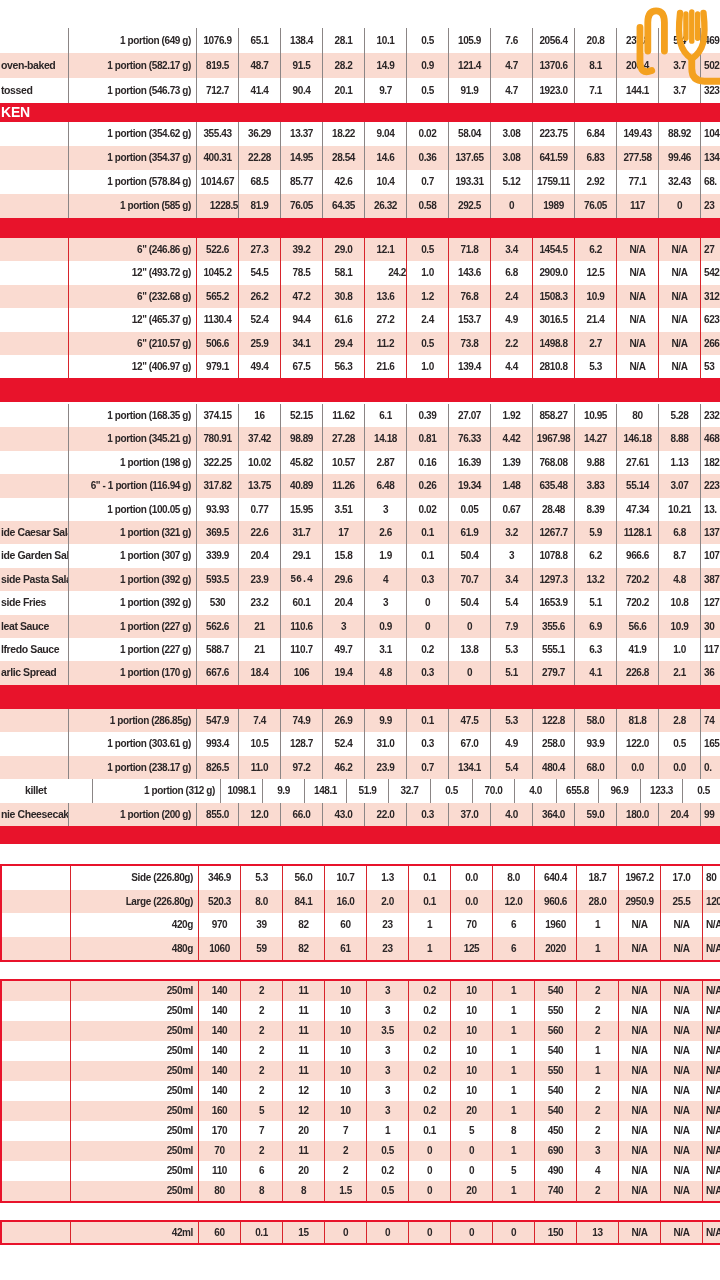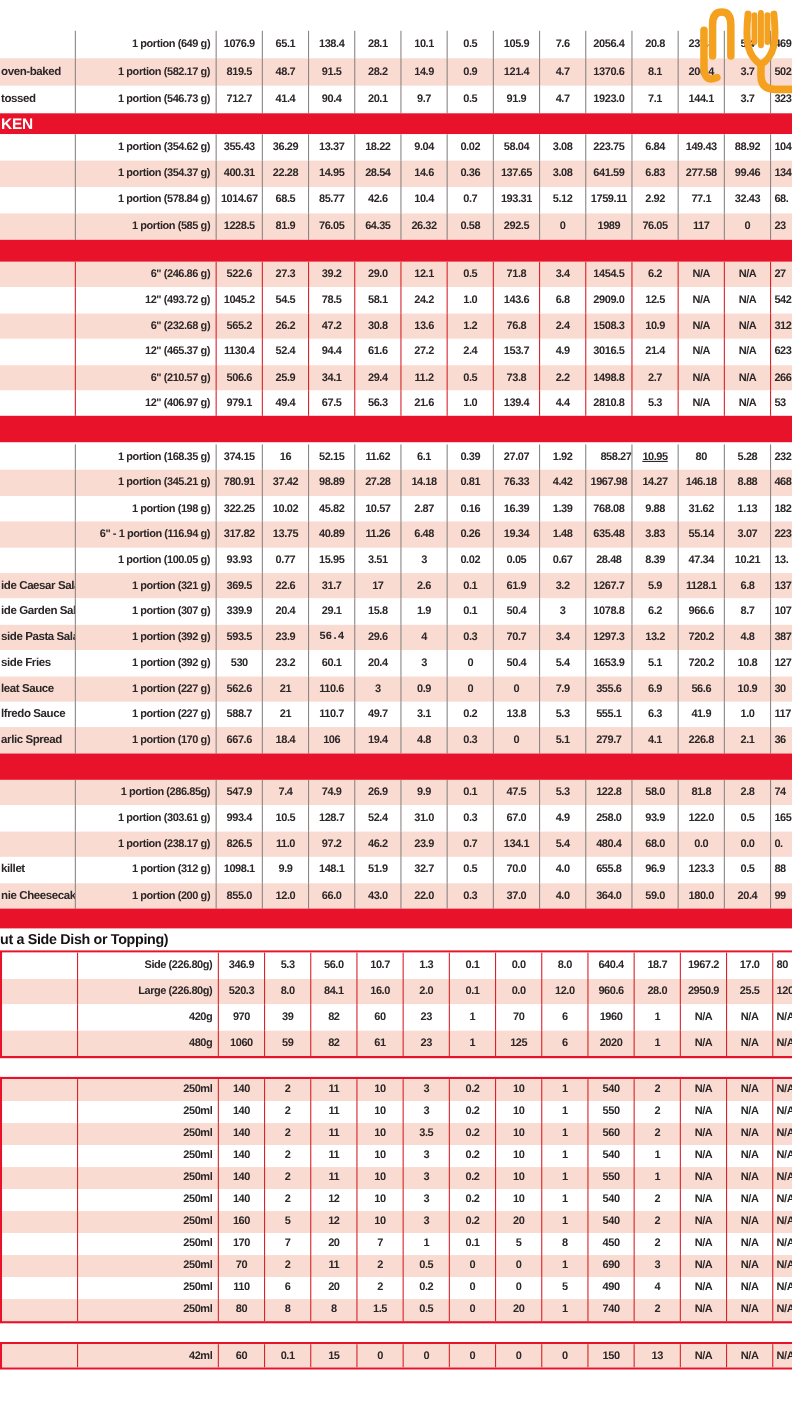--- a/index.html
+++ b/index.html
@@ -139,21 +139,21 @@
         <div class="cell c-val" style="width: 42px; border-right: 1px solid rgb(139, 133, 133);">5.12</div>
         <div class="cell c-val" style="width: 42px; border-right: 1px solid rgb(139, 133, 133);">1759.11</div>
         <div class="cell c-val" style="width: 42px; border-right: 1px solid rgb(139, 133, 133);">2.92</div>
         <div class="cell c-val" style="width: 42px; border-right: 1px solid rgb(139, 133, 133);">77.1</div>
         <div class="cell c-val" style="width: 42px; border-right: 1px solid rgb(139, 133, 133);">32.43</div>
         <div class="cell c-val c-val-last" style="width: 42px; border-right: 1px solid rgb(139, 133, 133);">68.</div>
       </div>
       <div class="row" style="height: 24px; line-height: 24px; background: rgb(250, 219, 209);">
         <div class="cell c-label" style="width: 69px; border-right: 1px solid rgb(139, 133, 133);"></div>
         <div class="cell c-portion" style="width: 128px; border-right: 1px solid rgb(139, 133, 133);">1 portion (585 g)</div>
-        <div class="cell c-val" style="width: 42px; border-right: 1px solid rgb(139, 133, 133);">1228.5</div>
+        <div class="cell c-val" style="width: 42px; border-right: 1px solid rgb(139, 133, 133); text-align: right;">1228.5</div>
         <div class="cell c-val" style="width: 42px; border-right: 1px solid rgb(139, 133, 133);">81.9</div>
         <div class="cell c-val" style="width: 42px; border-right: 1px solid rgb(139, 133, 133);">76.05</div>
         <div class="cell c-val" style="width: 42px; border-right: 1px solid rgb(139, 133, 133);">64.35</div>
         <div class="cell c-val" style="width: 42px; border-right: 1px solid rgb(139, 133, 133);">26.32</div>
         <div class="cell c-val" style="width: 42px; border-right: 1px solid rgb(139, 133, 133);">0.58</div>
         <div class="cell c-val" style="width: 42px; border-right: 1px solid rgb(139, 133, 133);">292.5</div>
         <div class="cell c-val" style="width: 42px; border-right: 1px solid rgb(139, 133, 133);">0</div>
         <div class="cell c-val" style="width: 42px; border-right: 1px solid rgb(139, 133, 133);">1989</div>
         <div class="cell c-val" style="width: 42px; border-right: 1px solid rgb(139, 133, 133);">76.05</div>
         <div class="cell c-val" style="width: 42px; border-right: 1px solid rgb(139, 133, 133);">117</div>
@@ -180,21 +180,21 @@
         <div class="cell c-val" style="width: 42px; border-right: 1px solid rgb(215, 36, 43);">N/A</div>
         <div class="cell c-val c-val-last" style="width: 42px; border-right: 1px solid rgb(215, 36, 43);">27</div>
       </div>
       <div class="row" style="height: 23.4px; line-height: 23.4px; background: rgb(255, 255, 255);">
         <div class="cell c-label" style="width: 69px; border-right: 1px solid rgb(215, 36, 43);"></div>
         <div class="cell c-portion" style="width: 128px; border-right: 1px solid rgb(215, 36, 43);">12" (493.72 g)</div>
         <div class="cell c-val" style="width: 42px; border-right: 1px solid rgb(215, 36, 43);">1045.2</div>
         <div class="cell c-val" style="width: 42px; border-right: 1px solid rgb(215, 36, 43);">54.5</div>
         <div class="cell c-val" style="width: 42px; border-right: 1px solid rgb(215, 36, 43);">78.5</div>
         <div class="cell c-val" style="width: 42px; border-right: 1px solid rgb(215, 36, 43);">58.1</div>
-        <div class="cell c-val" style="width: 42px; border-right: 1px solid rgb(215, 36, 43);">24.2</div>
+        <div class="cell c-val" style="width: 42px; border-right: 1px solid rgb(215, 36, 43); text-align: right;">24.2</div>
         <div class="cell c-val" style="width: 42px; border-right: 1px solid rgb(215, 36, 43);">1.0</div>
         <div class="cell c-val" style="width: 42px; border-right: 1px solid rgb(215, 36, 43);">143.6</div>
         <div class="cell c-val" style="width: 42px; border-right: 1px solid rgb(215, 36, 43);">6.8</div>
         <div class="cell c-val" style="width: 42px; border-right: 1px solid rgb(215, 36, 43);">2909.0</div>
         <div class="cell c-val" style="width: 42px; border-right: 1px solid rgb(215, 36, 43);">12.5</div>
         <div class="cell c-val" style="width: 42px; border-right: 1px solid rgb(215, 36, 43);">N/A</div>
         <div class="cell c-val" style="width: 42px; border-right: 1px solid rgb(215, 36, 43);">N/A</div>
         <div class="cell c-val c-val-last" style="width: 42px; border-right: 1px solid rgb(215, 36, 43);">542</div>
       </div>
       <div class="row" style="height: 23.4px; line-height: 23.4px; background: rgb(250, 219, 209);">
@@ -272,22 +272,22 @@
         <div class="cell c-label" style="width: 69px; border-right: 1px solid rgb(139, 133, 133);"></div>
         <div class="cell c-portion" style="width: 128px; border-right: 1px solid rgb(139, 133, 133);">1 portion (168.35 g)</div>
         <div class="cell c-val" style="width: 42px; border-right: 1px solid rgb(139, 133, 133);">374.15</div>
         <div class="cell c-val" style="width: 42px; border-right: 1px solid rgb(139, 133, 133);">16</div>
         <div class="cell c-val" style="width: 42px; border-right: 1px solid rgb(139, 133, 133);">52.15</div>
         <div class="cell c-val" style="width: 42px; border-right: 1px solid rgb(139, 133, 133);">11.62</div>
         <div class="cell c-val" style="width: 42px; border-right: 1px solid rgb(139, 133, 133);">6.1</div>
         <div class="cell c-val" style="width: 42px; border-right: 1px solid rgb(139, 133, 133);">0.39</div>
         <div class="cell c-val" style="width: 42px; border-right: 1px solid rgb(139, 133, 133);">27.07</div>
         <div class="cell c-val" style="width: 42px; border-right: 1px solid rgb(139, 133, 133);">1.92</div>
-        <div class="cell c-val" style="width: 42px; border-right: 1px solid rgb(139, 133, 133); text-align: right;">858.27</div>
-        <div class="cell c-val" style="width: 42px; border-right: 1px solid rgb(139, 133, 133); text-decoration: underline;">10.95</div>
+        <div class="cell c-val" style="width: 42px; border-right: 1px solid rgb(139, 133, 133);">858.27</div>
+        <div class="cell c-val" style="width: 42px; border-right: 1px solid rgb(139, 133, 133);">10.95</div>
         <div class="cell c-val" style="width: 42px; border-right: 1px solid rgb(139, 133, 133);">80</div>
         <div class="cell c-val" style="width: 42px; border-right: 1px solid rgb(139, 133, 133);">5.28</div>
         <div class="cell c-val c-val-last" style="width: 42px; border-right: 1px solid rgb(139, 133, 133);">232</div>
       </div>
       <div class="row" style="height: 23.4px; line-height: 23.4px; background: rgb(250, 219, 209);">
         <div class="cell c-label" style="width: 69px; border-right: 1px solid rgb(139, 133, 133);"></div>
         <div class="cell c-portion" style="width: 128px; border-right: 1px solid rgb(139, 133, 133);">1 portion (345.21 g)</div>
         <div class="cell c-val" style="width: 42px; border-right: 1px solid rgb(139, 133, 133);">780.91</div>
         <div class="cell c-val" style="width: 42px; border-right: 1px solid rgb(139, 133, 133);">37.42</div>
         <div class="cell c-val" style="width: 42px; border-right: 1px solid rgb(139, 133, 133);">98.89</div>
@@ -308,21 +308,21 @@
         <div class="cell c-val" style="width: 42px; border-right: 1px solid rgb(139, 133, 133);">322.25</div>
         <div class="cell c-val" style="width: 42px; border-right: 1px solid rgb(139, 133, 133);">10.02</div>
         <div class="cell c-val" style="width: 42px; border-right: 1px solid rgb(139, 133, 133);">45.82</div>
         <div class="cell c-val" style="width: 42px; border-right: 1px solid rgb(139, 133, 133);">10.57</div>
         <div class="cell c-val" style="width: 42px; border-right: 1px solid rgb(139, 133, 133);">2.87</div>
         <div class="cell c-val" style="width: 42px; border-right: 1px solid rgb(139, 133, 133);">0.16</div>
         <div class="cell c-val" style="width: 42px; border-right: 1px solid rgb(139, 133, 133);">16.39</div>
         <div class="cell c-val" style="width: 42px; border-right: 1px solid rgb(139, 133, 133);">1.39</div>
         <div class="cell c-val" style="width: 42px; border-right: 1px solid rgb(139, 133, 133);">768.08</div>
         <div class="cell c-val" style="width: 42px; border-right: 1px solid rgb(139, 133, 133);">9.88</div>
-        <div class="cell c-val" style="width: 42px; border-right: 1px solid rgb(139, 133, 133);">31.62</div>
+        <div class="cell c-val" style="width: 42px; border-right: 1px solid rgb(139, 133, 133);">27.61</div>
         <div class="cell c-val" style="width: 42px; border-right: 1px solid rgb(139, 133, 133);">1.13</div>
         <div class="cell c-val c-val-last" style="width: 42px; border-right: 1px solid rgb(139, 133, 133);">182</div>
       </div>
       <div class="row" style="height: 23.4px; line-height: 23.4px; background: rgb(250, 219, 209);">
         <div class="cell c-label" style="width: 69px; border-right: 1px solid rgb(139, 133, 133);"></div>
         <div class="cell c-portion" style="width: 128px; border-right: 1px solid rgb(139, 133, 133);">6" - 1 portion (116.94 g)</div>
         <div class="cell c-val" style="width: 42px; border-right: 1px solid rgb(139, 133, 133);">317.82</div>
         <div class="cell c-val" style="width: 42px; border-right: 1px solid rgb(139, 133, 133);">13.75</div>
         <div class="cell c-val" style="width: 42px; border-right: 1px solid rgb(139, 133, 133);">40.89</div>
         <div class="cell c-val" style="width: 42px; border-right: 1px solid rgb(139, 133, 133);">11.26</div>
@@ -520,21 +520,21 @@
         <div class="cell c-val" style="width: 42px; border-right: 1px solid rgb(139, 133, 133);">0.7</div>
         <div class="cell c-val" style="width: 42px; border-right: 1px solid rgb(139, 133, 133);">134.1</div>
         <div class="cell c-val" style="width: 42px; border-right: 1px solid rgb(139, 133, 133);">5.4</div>
         <div class="cell c-val" style="width: 42px; border-right: 1px solid rgb(139, 133, 133);">480.4</div>
         <div class="cell c-val" style="width: 42px; border-right: 1px solid rgb(139, 133, 133);">68.0</div>
         <div class="cell c-val" style="width: 42px; border-right: 1px solid rgb(139, 133, 133);">0.0</div>
         <div class="cell c-val" style="width: 42px; border-right: 1px solid rgb(139, 133, 133);">0.0</div>
         <div class="cell c-val c-val-last" style="width: 42px; border-right: 1px solid rgb(139, 133, 133);">0.</div>
       </div>
       <div class="row" style="height: 23.4px; line-height: 23.4px; background: rgb(255, 255, 255);">
-        <div class="cell c-label" style="width: 69px; border-right: 1px solid rgb(139, 133, 133);">killet</div>
+        <div class="cell c-label" style="width: 69px; border-right: 1px solid rgb(139, 133, 133); margin-left: 24px;">killet</div>
         <div class="cell c-portion" style="width: 128px; border-right: 1px solid rgb(139, 133, 133);">1 portion (312 g)</div>
         <div class="cell c-val" style="width: 42px; border-right: 1px solid rgb(139, 133, 133);">1098.1</div>
         <div class="cell c-val" style="width: 42px; border-right: 1px solid rgb(139, 133, 133);">9.9</div>
         <div class="cell c-val" style="width: 42px; border-right: 1px solid rgb(139, 133, 133);">148.1</div>
         <div class="cell c-val" style="width: 42px; border-right: 1px solid rgb(139, 133, 133);">51.9</div>
         <div class="cell c-val" style="width: 42px; border-right: 1px solid rgb(139, 133, 133);">32.7</div>
         <div class="cell c-val" style="width: 42px; border-right: 1px solid rgb(139, 133, 133);">0.5</div>
         <div class="cell c-val" style="width: 42px; border-right: 1px solid rgb(139, 133, 133);">70.0</div>
         <div class="cell c-val" style="width: 42px; border-right: 1px solid rgb(139, 133, 133);">4.0</div>
         <div class="cell c-val" style="width: 42px; border-right: 1px solid rgb(139, 133, 133);">655.8</div>
@@ -555,21 +555,20 @@
         <div class="cell c-val" style="width: 42px; border-right: 1px solid rgb(139, 133, 133);">37.0</div>
         <div class="cell c-val" style="width: 42px; border-right: 1px solid rgb(139, 133, 133);">4.0</div>
         <div class="cell c-val" style="width: 42px; border-right: 1px solid rgb(139, 133, 133);">364.0</div>
         <div class="cell c-val" style="width: 42px; border-right: 1px solid rgb(139, 133, 133);">59.0</div>
         <div class="cell c-val" style="width: 42px; border-right: 1px solid rgb(139, 133, 133);">180.0</div>
         <div class="cell c-val" style="width: 42px; border-right: 1px solid rgb(139, 133, 133);">20.4</div>
         <div class="cell c-val c-val-last" style="width: 42px; border-right: 1px solid rgb(139, 133, 133);">99</div>
       </div>
     </div>
     <div class="bar" style="top: 826px; height: 18px; line-height: 18px; background: rgb(232, 19, 43);"></div>
-    <div class="subhead" style="top: 844px; height: 20px; line-height: 20px;">ut a Side Dish or Topping)</div>
     <div class="tbl" style="top: 864px; border: 2px solid rgb(232, 19, 43);">
       <div class="row" style="height: 23.5px; line-height: 23.5px; background: rgb(255, 255, 255);">
         <div class="cell c-label" style="width: 69px; border-right: 1px solid rgb(215, 36, 43);"></div>
         <div class="cell c-portion" style="width: 128px; border-right: 1px solid rgb(215, 36, 43);">Side (226.80g)</div>
         <div class="cell c-val" style="width: 42px; border-right: 1px solid rgb(215, 36, 43);">346.9</div>
         <div class="cell c-val" style="width: 42px; border-right: 1px solid rgb(215, 36, 43);">5.3</div>
         <div class="cell c-val" style="width: 42px; border-right: 1px solid rgb(215, 36, 43);">56.0</div>
         <div class="cell c-val" style="width: 42px; border-right: 1px solid rgb(215, 36, 43);">10.7</div>
         <div class="cell c-val" style="width: 42px; border-right: 1px solid rgb(215, 36, 43);">1.3</div>
         <div class="cell c-val" style="width: 42px; border-right: 1px solid rgb(215, 36, 43);">0.1</div>

